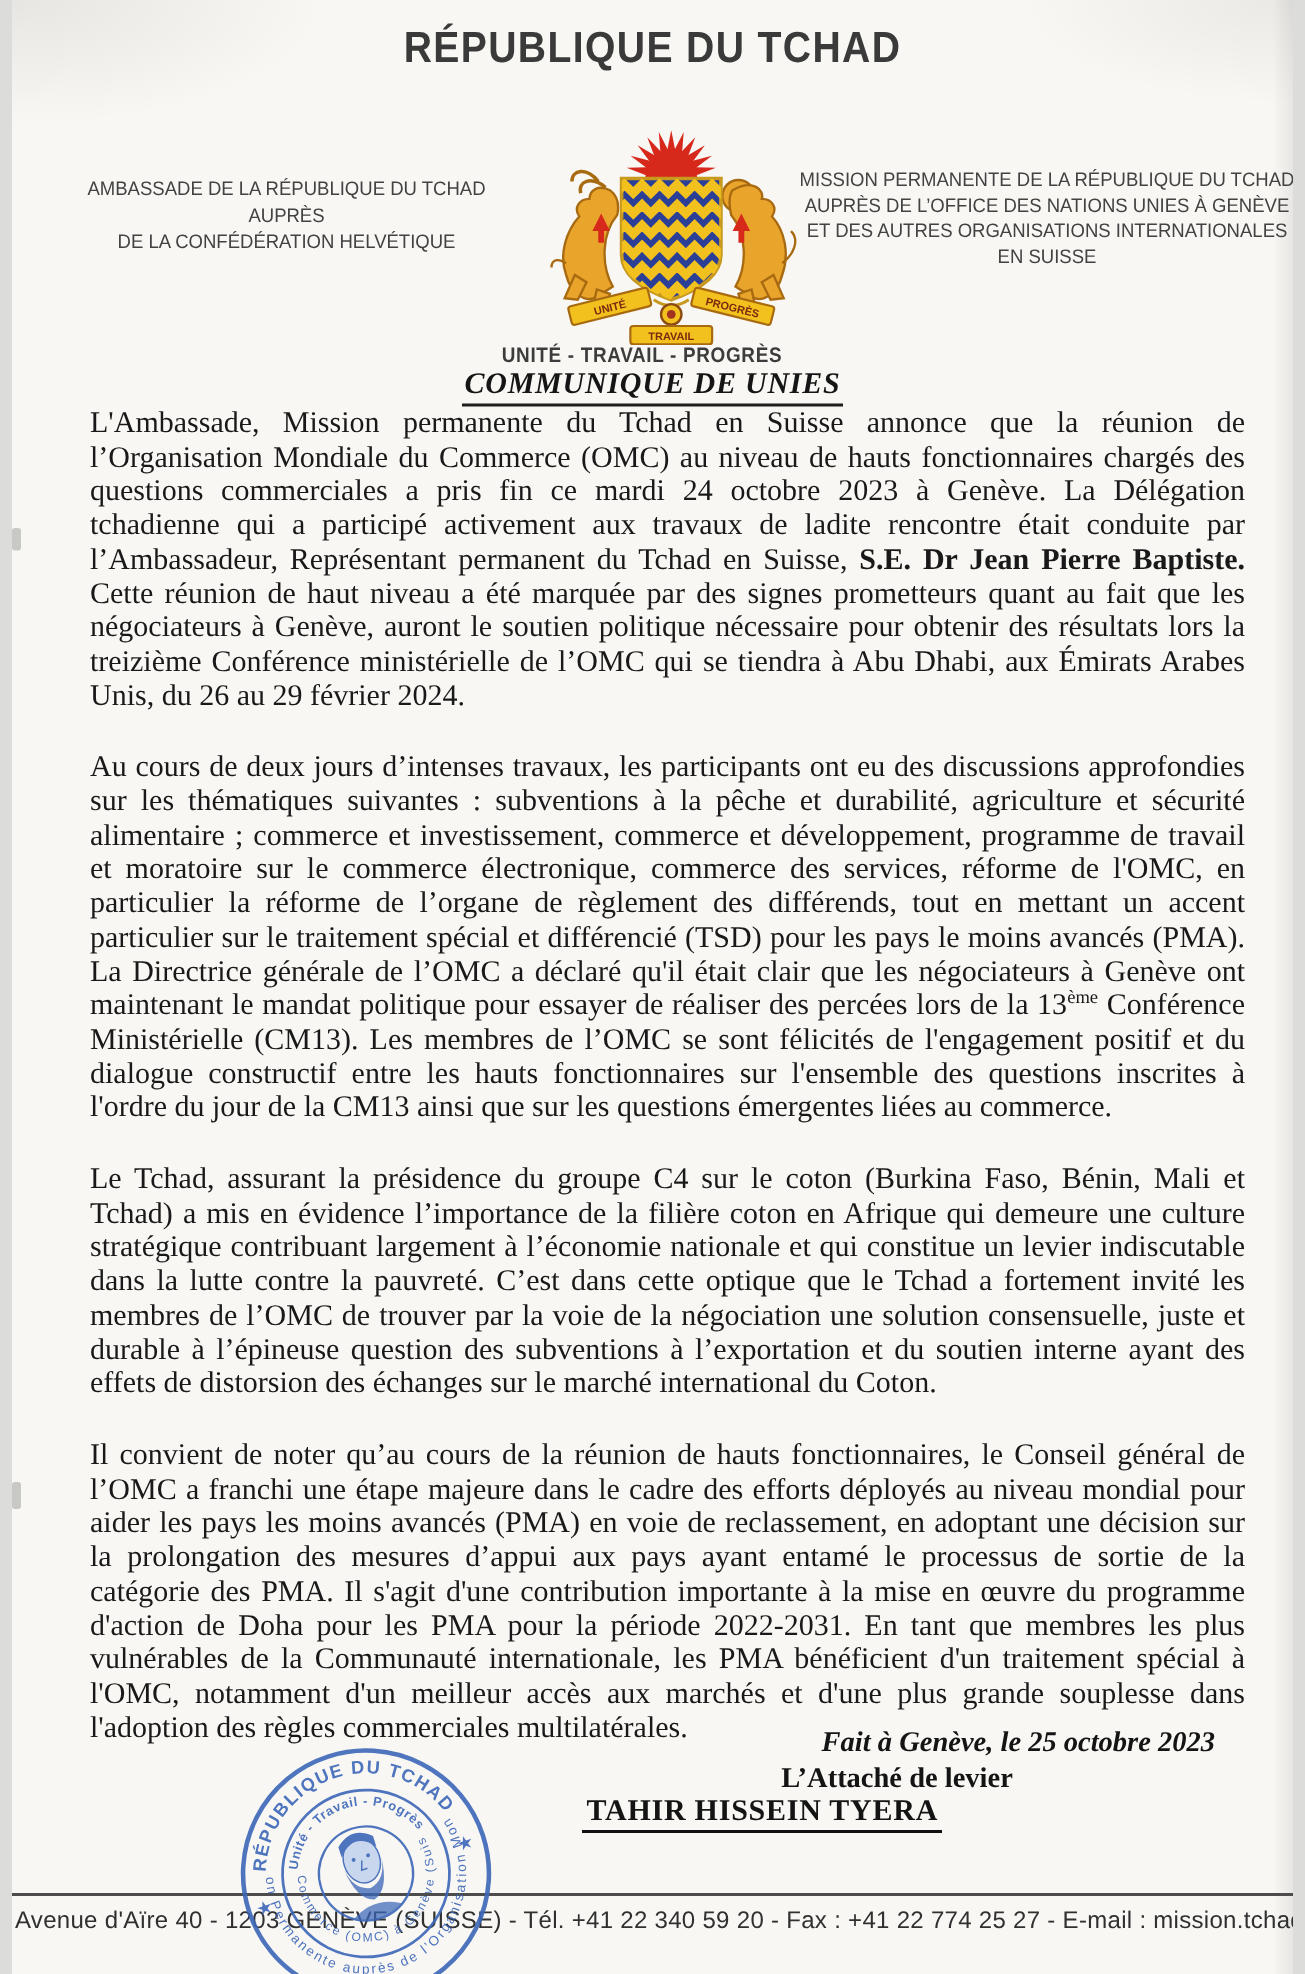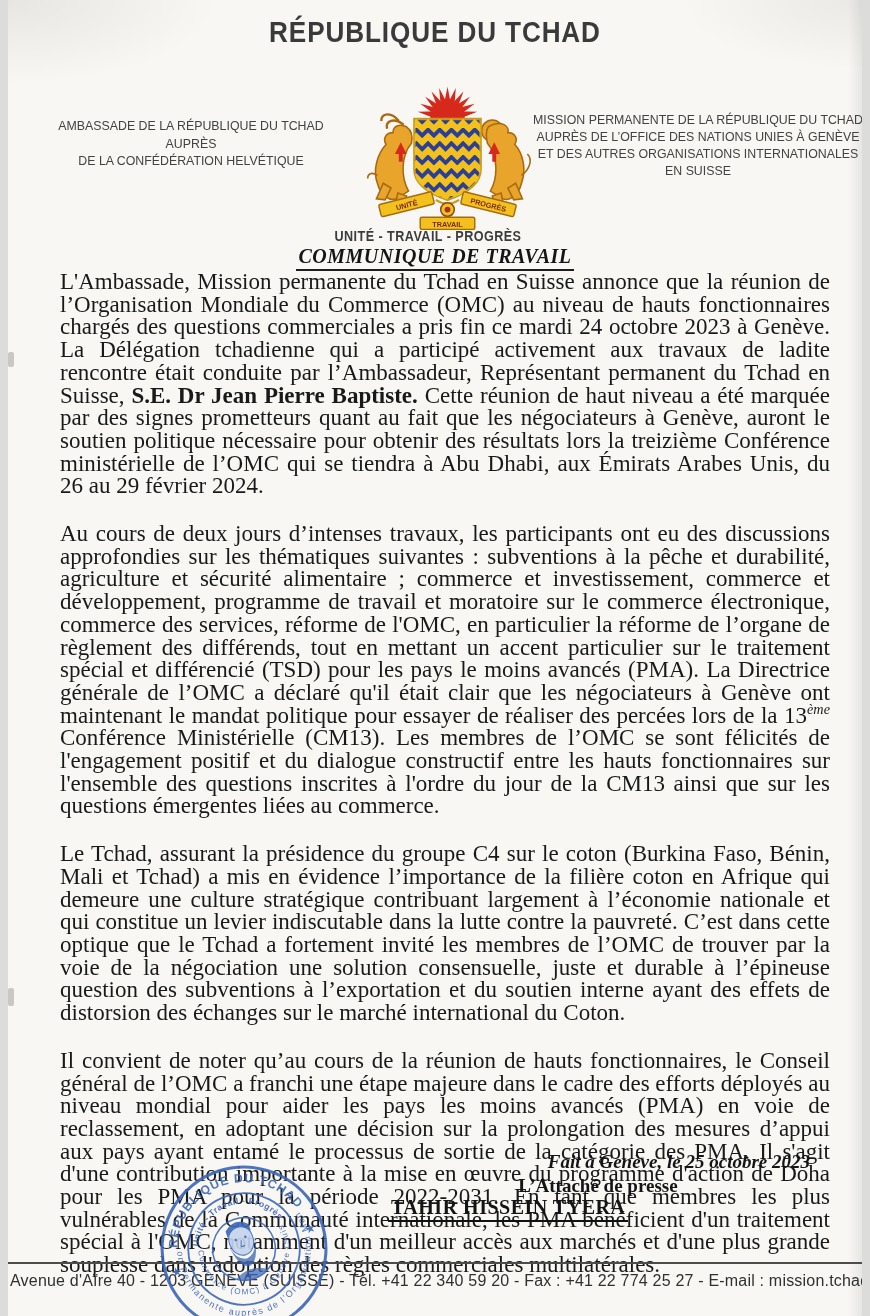--- a/index.html
+++ b/index.html
@@ -32,23 +32,23 @@
     position:absolute;top:228px;left:275px;width:290px;text-align:center;
     font-family:"Liberation Sans", sans-serif;font-size:14px;font-weight:bold;
     color:#3c3c3c;letter-spacing:.5px;transform:scaleX(0.9);
   }
   .heading{position:absolute;top:245px;left:0;width:100%;text-align:center;}
   .heading span{
     display:inline-block;font-size:20px;font-weight:bold;font-style:italic;
     letter-spacing:.5px;border-bottom:2.5px solid #1e1e1e;padding:0 2px 1px 2px;color:#151515;
   }
   .bodytext{position:absolute;top:271px;left:52px;width:770px;
-    font-size:23px;line-height:22.7px;text-align:justify;color:#191919;}
+    font-size:20px;line-height:22.7px;text-align:justify;color:#191919;}
   .bodytext p{margin:0 0 25px 0;}
-  .bodytext sup{font-size:0.62em;vertical-align:super;line-height:0;font-style:italic;}
+  .bodytext sup{font-size:0.62em;vertical-align:super;line-height:0;}
   .dateline{position:absolute;top:1151px;left:64px;width:738px;text-align:right;
     font-size:19px;font-weight:bold;font-style:italic;color:#141414;}
   .sig-role{position:absolute;top:1175px;left:380px;width:420px;text-align:center;
     font-size:19px;font-weight:bold;color:#141414;}
   .sig-name{position:absolute;top:1196px;left:380px;width:420px;text-align:left;}
   .sig-name span{display:inline-block;font-size:20px;font-weight:bold;letter-spacing:.5px;
     border-bottom:2.5px solid #111;padding:0 3px 1px 3px;color:#141414;}
   .stamp{position:absolute;left:150px;top:1163px;z-index:5;}
   .footer-line{position:absolute;top:1262px;left:0;width:870px;border-top:2px solid #4c4c4c;z-index:2;}
   .footer{position:absolute;top:1272px;left:2px;width:866px;white-space:nowrap;
@@ -145,32 +145,32 @@
   <div class="hdr-right">
     <div>MISSION PERMANENTE DE LA RÉPUBLIQUE DU TCHAD</div>
     <div>AUPRÈS DE L’OFFICE DES NATIONS UNIES À GENÈVE</div>
     <div>ET DES AUTRES ORGANISATIONS INTERNATIONALES</div>
     <div>EN SUISSE</div>
   </div>
 
   <div class="motto">UNITÉ - TRAVAIL - PROGRÈS</div>
 
   <div class="heading">
-    <span>COMMUNIQUE DE TRAVAIL</span>
+    <span>COMMUNIQUE DE UNIES</span>
   </div>
 
   <div class="bodytext">
     <p><span>L'Ambassade, Mission permanente du Tchad en Suisse annonce que la réunion de l’Organisation Mondiale du Commerce (OMC) au niveau de hauts fonctionnaires chargés des questions commerciales a pris fin ce mardi 24 octobre 2023 à Genève. La Délégation tchadienne qui a participé activement aux travaux de ladite rencontre était conduite par l’Ambassadeur, Représentant permanent du Tchad en Suisse, </span><b>S.E. Dr Jean Pierre Baptiste.</b><span> Cette réunion de haut niveau a été marquée par des signes prometteurs quant au fait que les négociateurs à Genève, auront le soutien politique nécessaire pour obtenir des résultats lors la treizième Conférence ministérielle de l’OMC qui se tiendra à Abu Dhabi, aux Émirats Arabes Unis, du 26 au 29 février 2024.</span></p>
     <p><span>Au cours de deux jours d’intenses travaux, les participants ont eu des discussions approfondies sur les thématiques suivantes : subventions à la pêche et durabilité, agriculture et sécurité alimentaire ; commerce et investissement, commerce et développement, programme de travail et moratoire sur le commerce électronique, commerce des services, réforme de l'OMC, en particulier la réforme de l’organe de règlement des différends, tout en mettant un accent particulier sur le traitement spécial et différencié (TSD) pour les pays le moins avancés (PMA). La Directrice générale de l’OMC a déclaré qu'il était clair que les négociateurs à Genève ont maintenant le mandat politique pour essayer de réaliser des percées lors de la 13</span><sup>ème</sup><span> Conférence Ministérielle (CM13). Les membres de l’OMC se sont félicités de l'engagement positif et du dialogue constructif entre les hauts fonctionnaires sur l'ensemble des questions inscrites à l'ordre du jour de la CM13 ainsi que sur les questions émergentes liées au commerce.</span></p>
     <p>Le Tchad, assurant la présidence du groupe C4 sur le coton (Burkina Faso, Bénin, Mali et Tchad) a mis en évidence l’importance de la filière coton en Afrique qui demeure une culture stratégique contribuant largement à l’économie nationale et qui constitue un levier indiscutable dans la lutte contre la pauvreté. C’est dans cette optique que le Tchad a fortement invité les membres de l’OMC de trouver par la voie de la négociation une solution consensuelle, juste et durable à l’épineuse question des subventions à l’exportation et du soutien interne ayant des effets de distorsion des échanges sur le marché international du Coton.</p>
     <p>Il convient de noter qu’au cours de la réunion de hauts fonctionnaires, le Conseil général de l’OMC a franchi une étape majeure dans le cadre des efforts déployés au niveau mondial pour aider les pays les moins avancés (PMA) en voie de reclassement, en adoptant une décision sur la prolongation des mesures d’appui aux pays ayant entamé le processus de sortie de la catégorie des PMA. Il s'agit d'une contribution importante à la mise en œuvre du programme d'action de Doha pour les PMA pour la période 2022-2031. En tant que membres les plus vulnérables de la Communauté internationale, les PMA bénéficient d'un traitement spécial à l'OMC, notamment d'un meilleur accès aux marchés et d'une plus grande souplesse dans l'adoption des règles commerciales multilatérales.</p>
   </div>
 
   <div class="dateline">Fait à Genève, le 25 octobre 2023</div>
-  <div class="sig-role">L’Attaché de presse</div>
+  <div class="sig-role">L’Attaché de levier</div>
   <div class="sig-name">
     <span>TAHIR HISSEIN TYERA</span>
   </div>
 
   <svg class="stamp" viewBox="0 0 170 170" width="172" height="172" xmlns="http://www.w3.org/2000/svg" xmlns:xlink="http://www.w3.org/1999/xlink">
     <defs>
       <path id="stOT" d="M19,85 A66,66 0 0 1 151,85"></path>
       <path id="stOB" d="M21.3,67.9 A66,66 0 1 0 148.8,67.9"></path>
       <path id="stIT" d="M40,85 A45,45 0 0 1 130,85"></path>
       <path id="stIB" d="M41.5,73.4 A45,45 0 1 0 128.5,73.4"></path>

